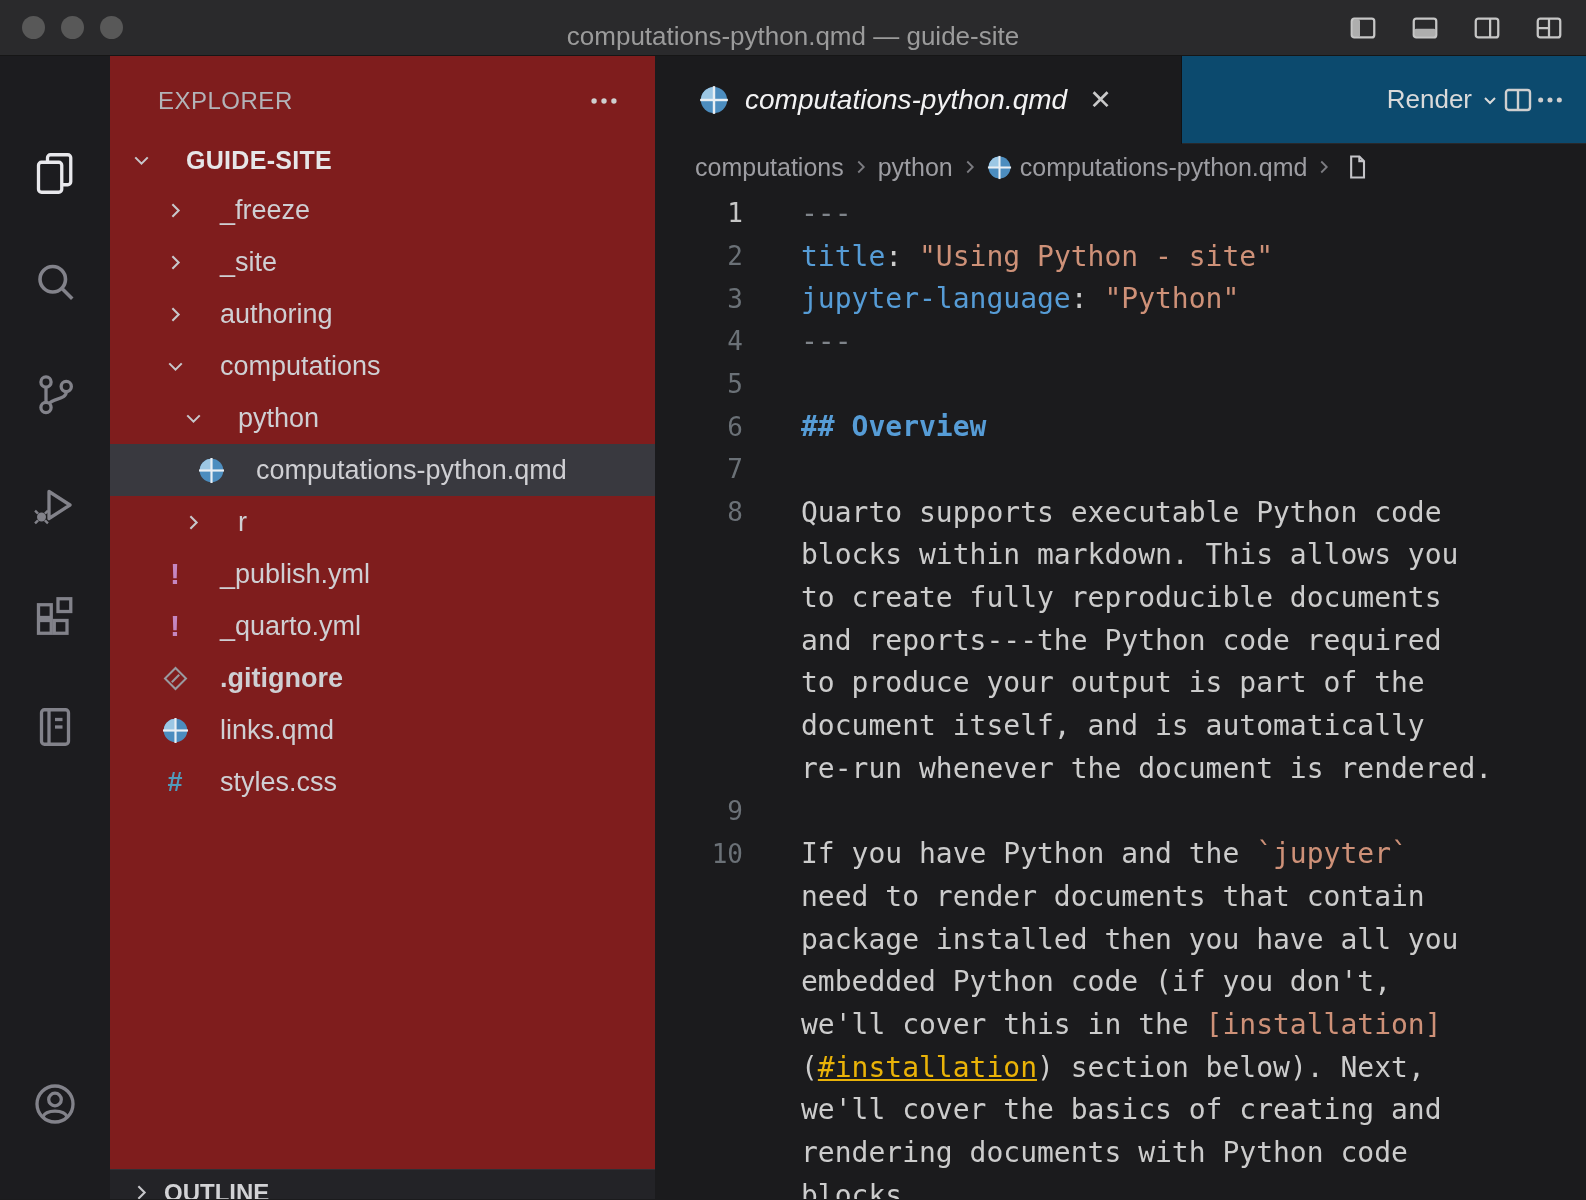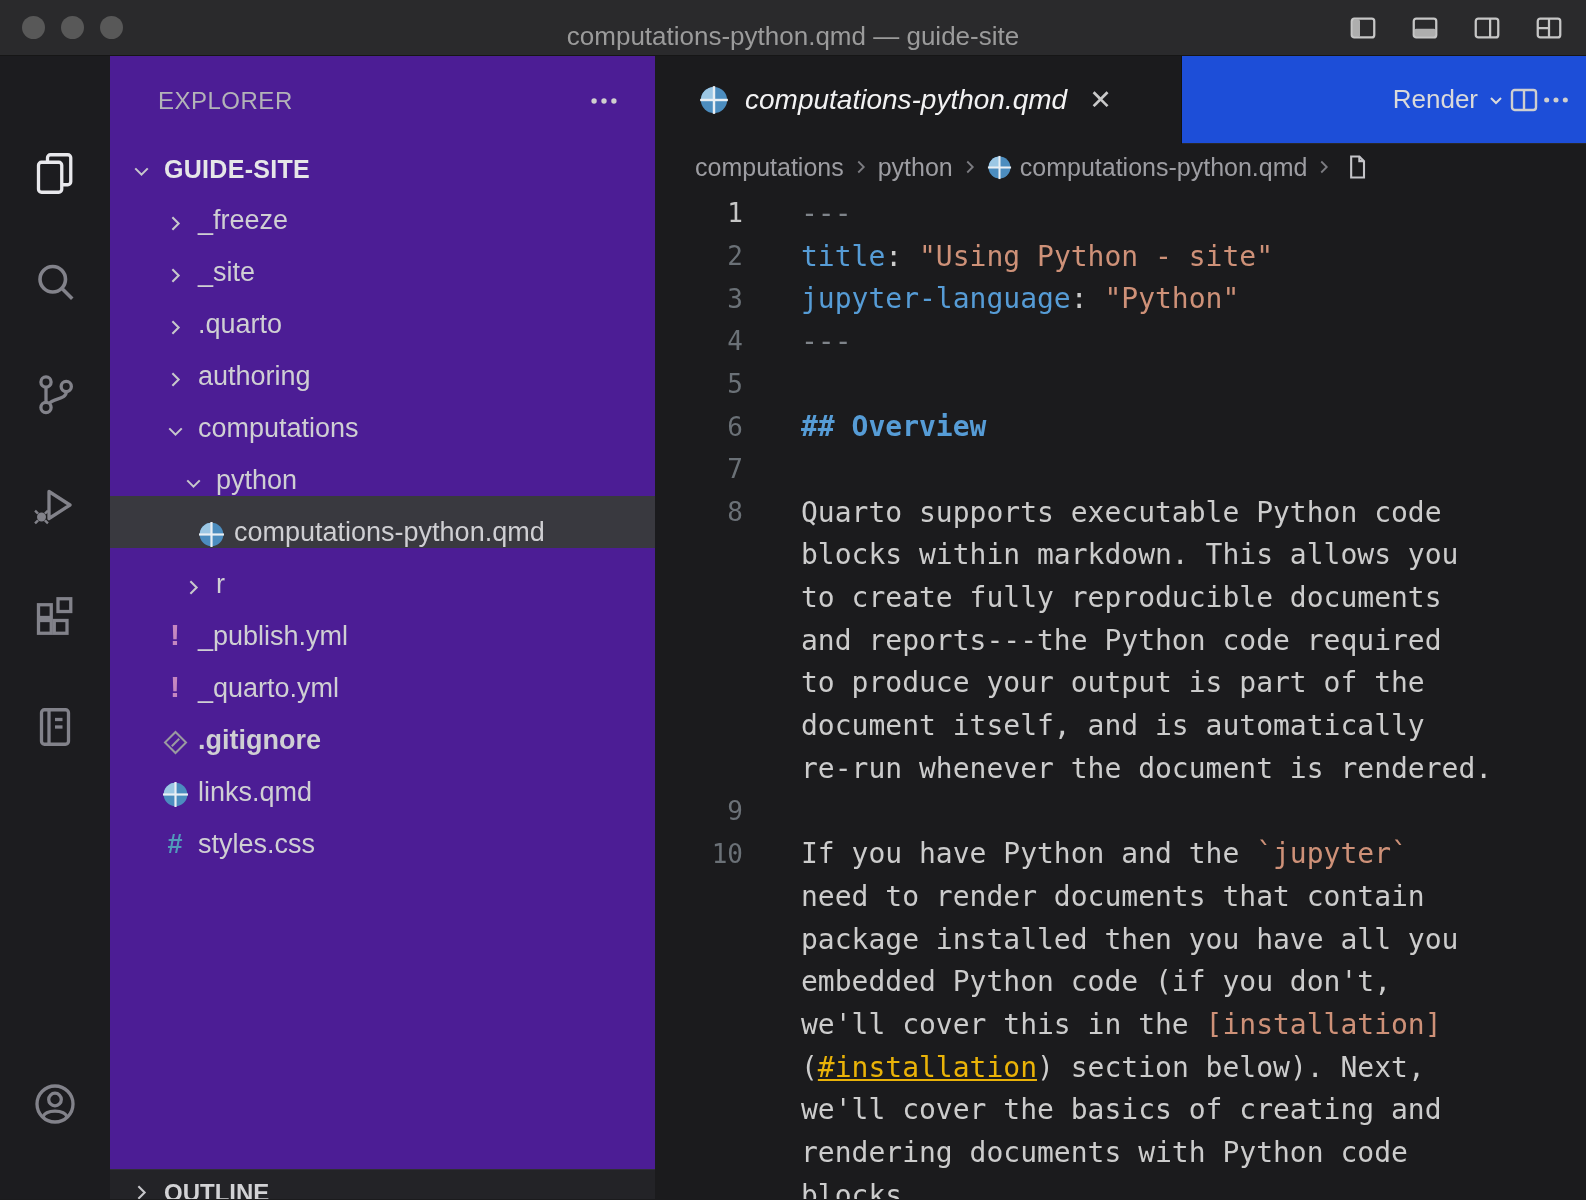--- a/index.html
+++ b/index.html
@@ -23,28 +23,28 @@
   
   #activitybar { width:110px; background:#1c1c1f; display:flex; flex-direction:column;
     align-items:center; padding-top:60px; flex:none; }
   .ab-item { width:110px; height:111px; display:flex; align-items:center;
     justify-content:center; color:#82828a; cursor:pointer; }
   .ab-item.active { color:#e8e8ec; }
   .ab-item svg { width:48px; height:48px; }
   #ab-account { margin-top:auto; margin-bottom:40px; }
 
   
-  #sidebar { width:545px; background:#4c1d95; position:relative; display:flex;
+  #sidebar { width:545px; background:#7f1d1d; position:relative; display:flex;
     flex-direction:column; flex:none; overflow:hidden; }
   #sb-header { height:76px; display:flex; align-items:center; padding:14px 34px 0 48px; }
   #sb-title { font-size:24px; letter-spacing:.5px; color:#b3b3b8; }
   #sb-more { margin-left:auto; color:#cfcfcf; display:flex; cursor:pointer; }
   #sb-more svg { width:34px; height:34px; }
-  .tree-row { height:52px; display:flex; align-items:flex-end; color:#cfcfd3;
-    font-size:27px; cursor:pointer; white-space:nowrap; }
+  .tree-row { height:52px; display:flex; align-items:center; color:#cfcfd3;
+    font-size:27px; cursor:pointer; white-space:nowrap;gap:22px; }
   .tree-row.selected { background:#39393f; }
   #root-row { height:48px; margin-top:4px; padding-left:16px; font-weight:bold;
     font-size:25px; letter-spacing:.3px; color:#e6e6e8; }
   .twisty,.ficon { width:30px; flex:none; display:flex; align-items:center;
     justify-content:center; color:#c7c7cb; }
   .twisty svg { width:25px; height:25px; }
   .ficon svg { width:27px; height:27px; }
   .tree-label { margin-left:8px; }
   .yaml-glyph { color:#c586c0; font-weight:bold; font-size:30px; }
   .css-glyph  { color:#519aba; font-weight:bold; font-size:27px; }
@@ -54,23 +54,23 @@
 
   
   #editor { flex:1; display:flex; flex-direction:column; background:#1b1b1d; min-width:0; }
   #tabbar { height:88px; display:flex; flex:none; }
   #tab-active { width:527px; background:#1b1b1d; display:flex; align-items:center;
     padding:0 24px 0 44px; border-right:1px solid #111113; cursor:pointer; }
   .tab-qicon { width:30px; height:30px; flex:none; display:flex; }
   .tab-label { font-size:28px; font-style:italic; color:#f2f2f3; margin-left:16px;
     white-space:nowrap; }
   .tab-close { margin-left:22px; color:#c9c9c9; font-size:27px; cursor:pointer; }
-  #tab-filler { flex:1; background:#1d4ed8; border-bottom:1px solid #28282b;
+  #tab-filler { flex:1; background:#0c4a6e; border-bottom:1px solid #28282b;
     display:flex; align-items:center; justify-content:flex-end; 
-    padding-right:14px; color:#cfcfcf; min-width:0; }
+    padding-right:20px; color:#cfcfcf; min-width:0; }
   #render-btn { display:flex; align-items:center; gap:6px; font-size:26px;
     color:#dadada; cursor:pointer; }
   #render-btn svg { width:24px; height:24px; }
   .tab-act { display:flex; cursor:pointer; }
   .tab-act svg { width:32px; height:32px; }
 
   
   #breadcrumbs { height:46px; display:flex; align-items:center; padding-left:40px;
     color:#9d9da2; font-size:25px; white-space:nowrap; overflow:hidden; flex:none; }
   .bc-sep { display:flex; color:#7c7c81; margin:0 6px; }
@@ -224,28 +224,20 @@
             </svg>
           </span>
           <span class="tree-label">_site</span>
         </div>
         <div class="tree-row" style="padding-left: 50px;">
           <span class="twisty">
             <svg viewBox="0 0 24 24" fill="none" stroke="currentColor" stroke-width="2">
               <path d="M9 6 l6 6 -6 6"></path>
             </svg>
           </span>
-          <span class="tree-label">.quarto</span>
-        </div>
-        <div class="tree-row" style="padding-left: 50px;">
-          <span class="twisty">
-            <svg viewBox="0 0 24 24" fill="none" stroke="currentColor" stroke-width="2">
-              <path d="M9 6 l6 6 -6 6"></path>
-            </svg>
-          </span>
           <span class="tree-label">authoring</span>
         </div>
         <div class="tree-row" style="padding-left: 50px;">
           <span class="twisty">
             <svg viewBox="0 0 24 24" fill="none" stroke="currentColor" stroke-width="2">
               <path d="M6 9 l6 6 6 -6"></path>
             </svg>
           </span>
           <span class="tree-label">computations</span>
         </div>

